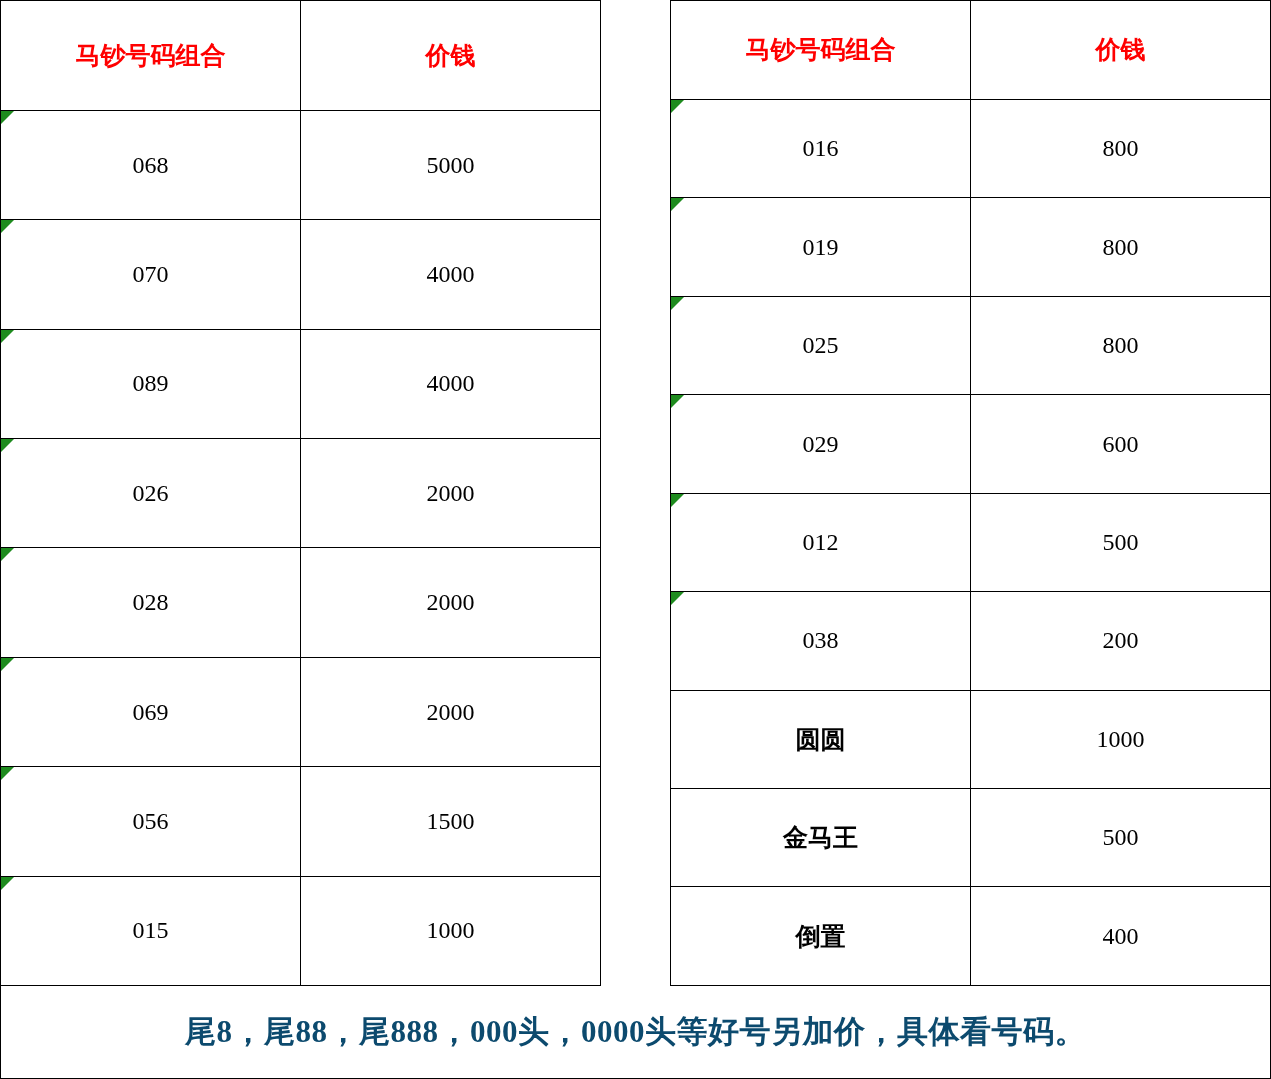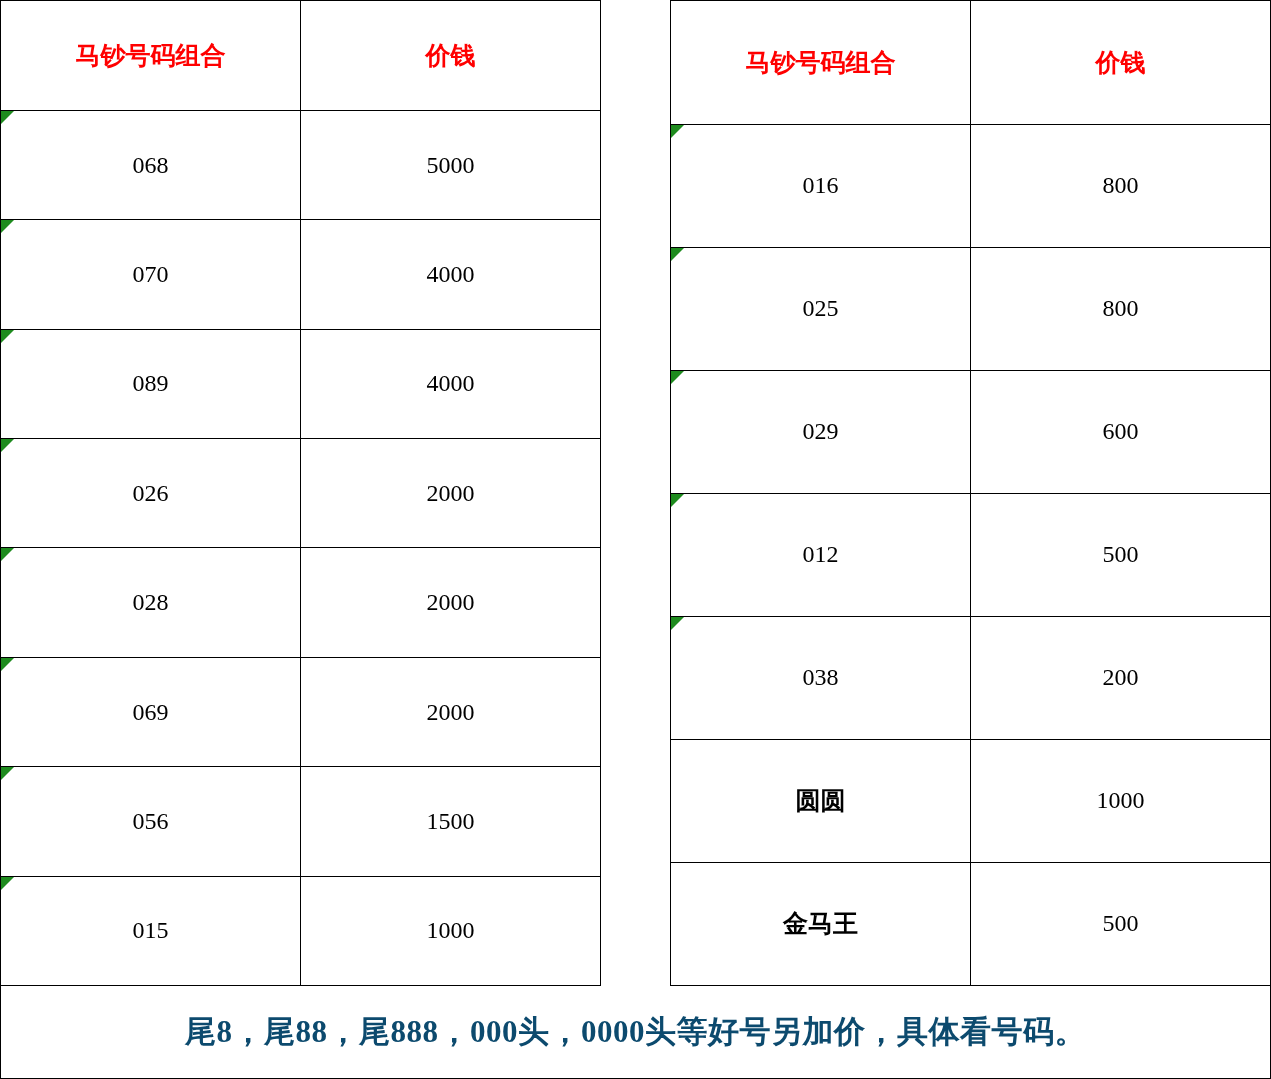--- a/index.html
+++ b/index.html
@@ -169,20 +169,24 @@
         <tbody>
             <tr>
           <th class="header-cell col-combo">马钞号码组合</th>
           <th class="header-cell col-price">价钱</th>
         </tr>
         <tr>
           <td class="data-cell mark">016</td>
           <td class="data-cell">800</td>
         </tr>
         <tr>
+          <td class="data-cell mark">019</td>
+          <td class="data-cell">800</td>
+        </tr>
+        <tr>
           <td class="data-cell mark">025</td>
           <td class="data-cell">800</td>
         </tr>
         <tr>
           <td class="data-cell mark">029</td>
           <td class="data-cell">600</td>
         </tr>
         <tr>
           <td class="data-cell mark">012</td>
           <td class="data-cell">500</td>
@@ -191,20 +195,24 @@
           <td class="data-cell mark">038</td>
           <td class="data-cell">200</td>
         </tr>
         <tr>
           <td class="data-cell cn">圆圆</td>
           <td class="data-cell">1000</td>
         </tr>
         <tr>
           <td class="data-cell cn">金马王</td>
           <td class="data-cell">500</td>
+        </tr>
+        <tr>
+          <td class="data-cell cn">倒置</td>
+          <td class="data-cell">400</td>
         </tr>
       </tbody>
         </table>
     </div>
 
   </div>
 
   <div class="footer-note">尾8，尾88，尾888，000头，0000头等好号另加价，具体看号码。</div>
 
 </div>

